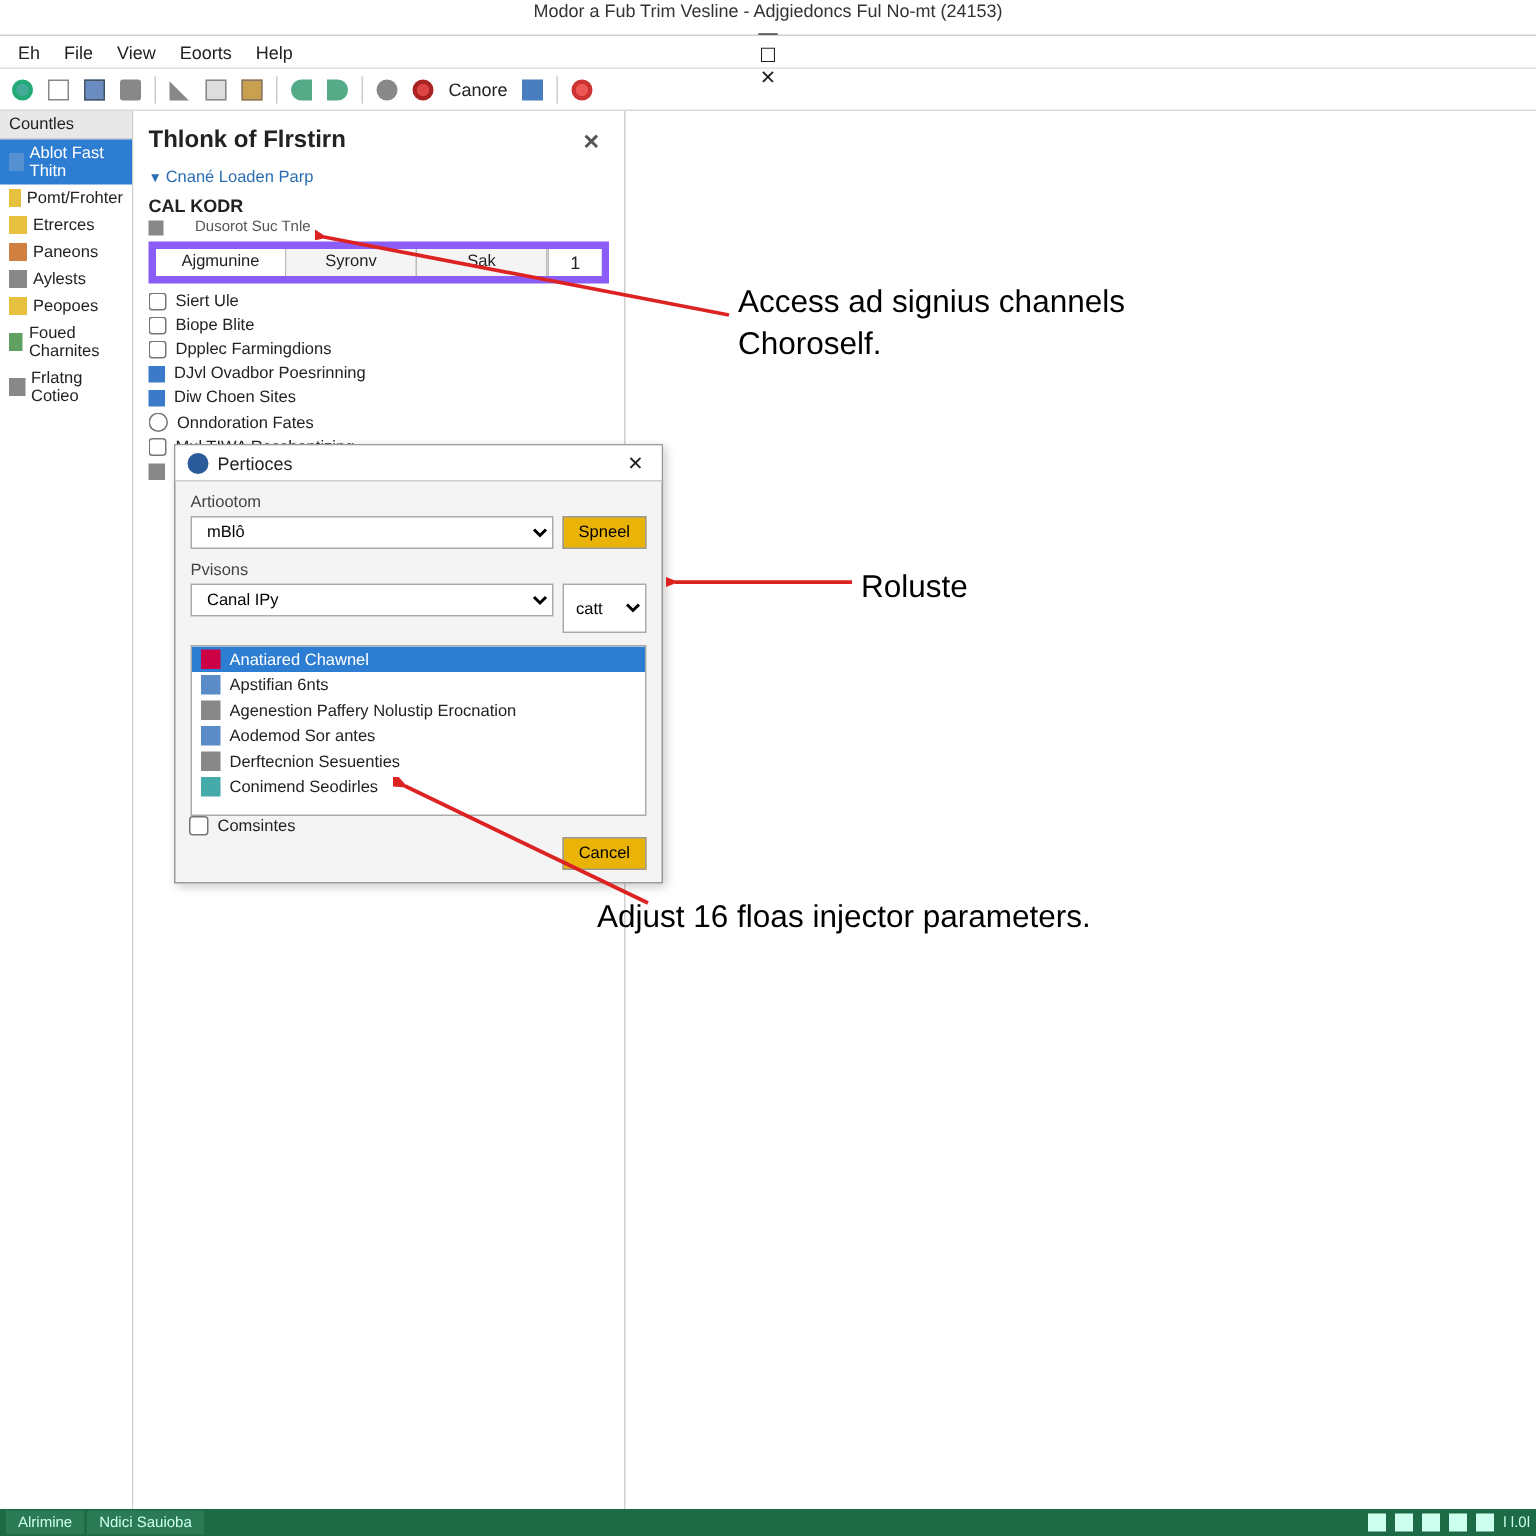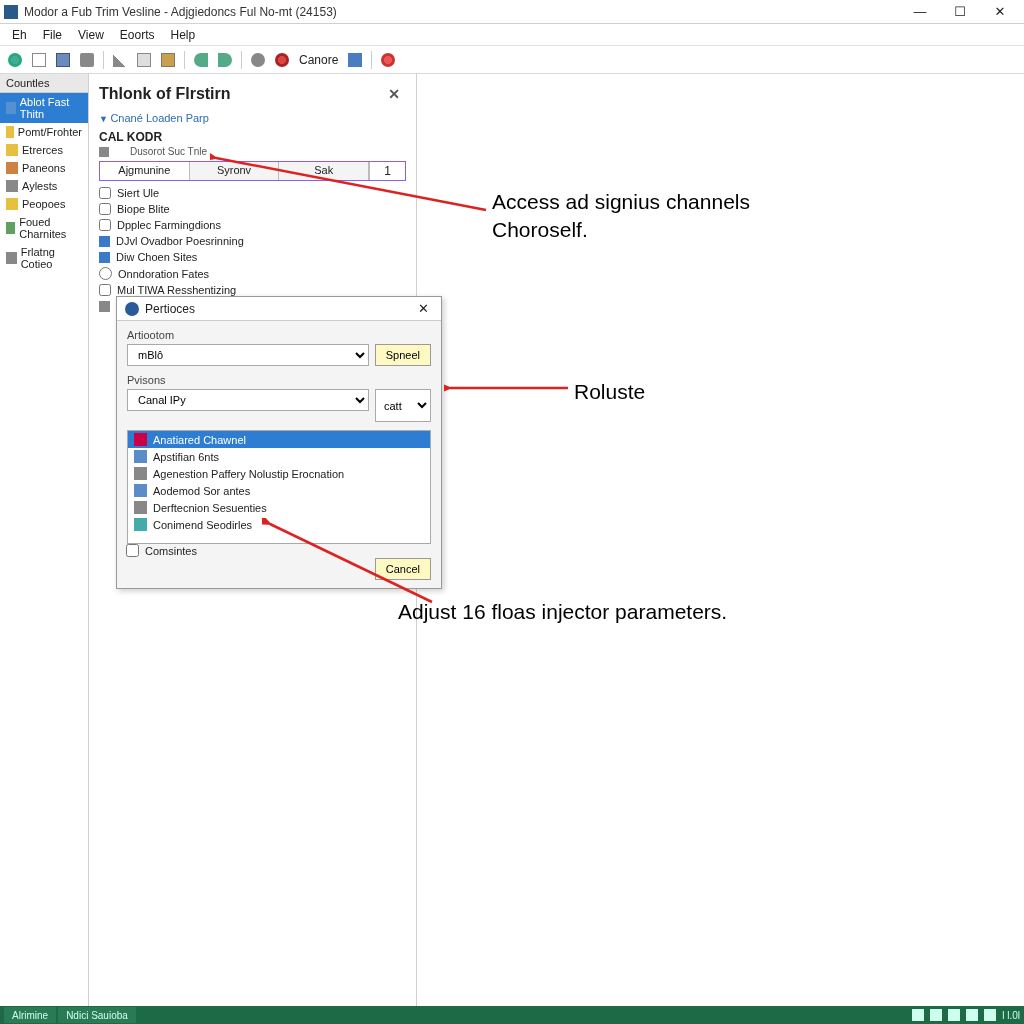--- a/index.html
+++ b/index.html
@@ -1,19 +1,19 @@
 <!DOCTYPE html>
 <html><head>
 <meta charset="utf-8">
 <style>
 * { margin:0; padding:0; box-sizing:border-box; font-family:"Segoe UI",Tahoma,sans-serif; }
 body { width:1024px; height:1024px; background:#fff; position:relative; overflow:hidden; font-size:12px; color:#222; }
 
 
-.titlebar { height:24px; background:#fff; border-bottom:1px solid #d0d0d0; display:flex; align-items:center; padding:0 4px; }
+.titlebar { height:24px; background:#fff; border-bottom:1px solid #d0d0d0; display:flex; align-items:center; padding:0 4px;flex-direction:column; }
 .titlebar .app-icon { width:14px; height:14px; background:#2a5a8a; margin-right:6px; }
 .titlebar .title { flex:1; font-size:12px; color:#333; }
 .titlebar .win-btn { width:40px; height:22px; display:flex; align-items:center; justify-content:center; font-size:13px; cursor:pointer; }
 
 
 .menubar { height:22px; display:flex; align-items:center; padding:0 4px; border-bottom:1px solid #e0e0e0; }
 .menubar span { padding:2px 8px; font-size:12px; cursor:pointer; }
 
 
 .toolbar { height:28px; display:flex; align-items:center; padding:0 4px; border-bottom:1px solid #d8d8d8; gap:2px; }
@@ -53,21 +53,21 @@
 
 .panel { width:328px; background:#fff; border-right:1px solid #d0d0d0; position:relative; padding:6px 10px; }
 .panel-title { font-size:16px; font-weight:600; padding:4px 0; display:flex; justify-content:space-between; align-items:center; }
 .panel-title .close { font-size:14px; cursor:pointer; color:#555; padding:2px 6px; }
 .collapse { color:#2a6db0; font-size:11px; padding:4px 0; cursor:pointer; }
 .collapse::before { content:"▼ "; font-size:9px; }
 .cal-head { font-size:12px; font-weight:700; margin-top:2px; }
 .cal-sub { font-size:10px; color:#555; display:flex; align-items:center; gap:21px; padding:2px 0; }
 .cal-sub-ic{width:10px;height:10px;background:#888;}
 
-.tabs { display:flex; border:1px solid #8b5cf6; margin-top:2px; }
+.tabs { display:flex; border:5px solid #8b5cf6; margin-top:2px; }
 .tab { flex:1; text-align:center; padding:2px 4px; font-size:11px; border-right:1px solid #bbb; background:#f4f4f4; cursor:pointer; }
 .tab:last-child{border-right:none;}
 .tab.active{background:#fff;}
 .tab-val{width:36px;text-align:center;padding:2px;border-left:1px solid #bbb;background:#fff;}
 
 .check-list { margin-top:4px; }
 .check-item { display:flex; align-items:center; gap:6px; padding:2px 0; font-size:11px; }
 .check-item input[type=checkbox]{width:12px;height:12px;cursor:pointer;}
 .check-item.dim{color:#999;}
 .ci-ic{width:11px;height:11px;}
@@ -77,21 +77,21 @@
 
 .dialog { position:absolute; left:116px; top:296px; width:326px; background:#f4f4f4; border:1px solid #999; box-shadow:2px 2px 6px rgba(0,0,0,.2); }
 .dlg-title { display:flex; align-items:center; padding:4px 8px; background:#fff; border-bottom:1px solid #ccc; }
 .dlg-title-ic{width:14px;height:14px;background:#2a5a9a;border-radius:50%;margin-right:6px;}
 .dlg-title-text{flex:1;font-size:12px;}
 .dlg-close{font-size:13px;cursor:pointer;padding:0 4px;}
 .dlg-body { padding:8px 10px; }
 .dlg-label { font-size:11px; color:#444; margin-bottom:3px; }
 .dlg-row { display:flex; gap:6px; margin-bottom:8px; }
 .dlg-input, .dlg-select { flex:1; height:22px; border:1px solid #aaa; background:#fff; padding:0 6px; font-size:11px; }
-.dlg-btn { height:22px; padding:0 10px; border:1px solid #999; background:#fef9c3; font-size:11px; cursor:pointer; }
+.dlg-btn { height:22px; padding:0 10px; border:1px solid #999; background:#eab308; font-size:11px; cursor:pointer; }
 .dlg-select-sm{width:56px;height:33px;border:1px solid #aaa;background:#fff;font-size:11px;padding:0 4px;}
 .dlg-list { border:1px solid #aaa; background:#fff; height:114px; overflow-y:scroll; }
 .dlg-li { display:flex; align-items:center; gap:6px; padding:2px 6px; font-size:11px; cursor:pointer; }
 .dlg-li.sel { background:#2d7dd2; color:#fff; }
 .dlg-li-ic{width:13px;height:13px;}
 .li-shield{background:#c04;}
 .li-win{background:#5a8cc8;}
 .li-gray{background:#888;}
 .li-teal{background:#4aa;}
 .dlg-footer { display:flex; justify-content:flex-end; padding:6px 10px 8px; }

